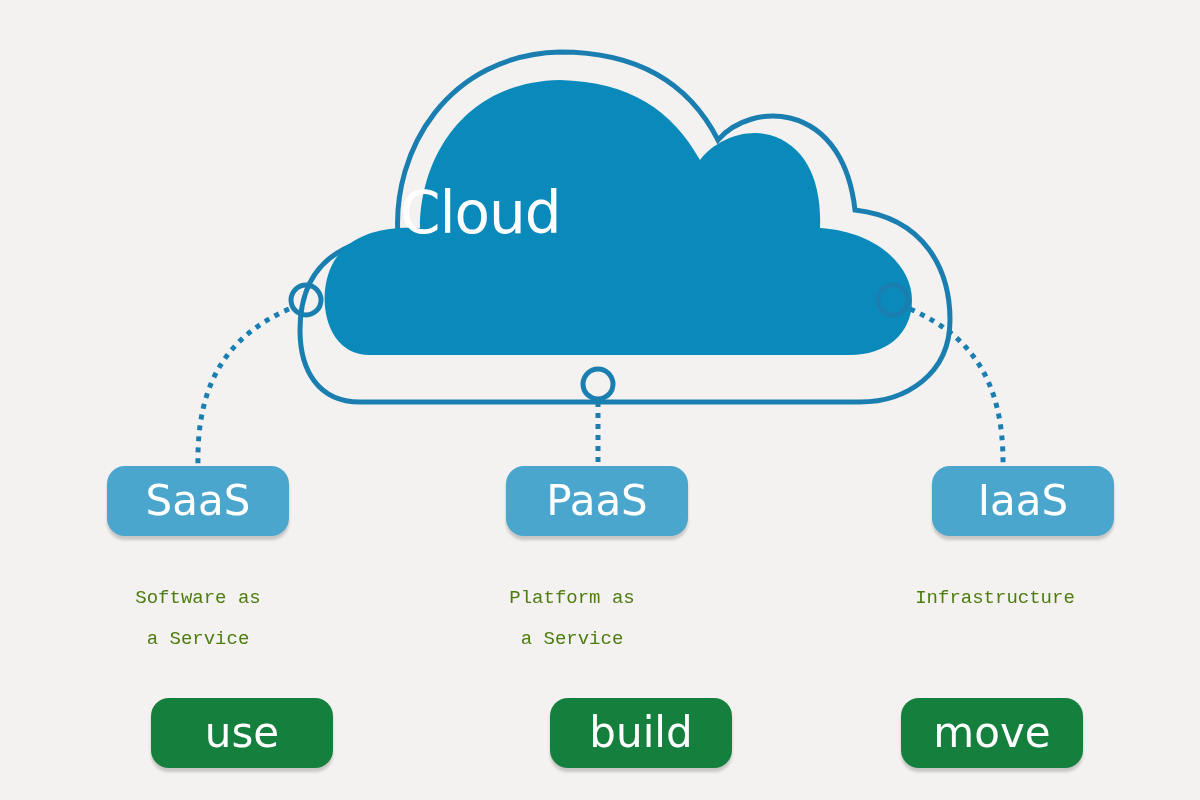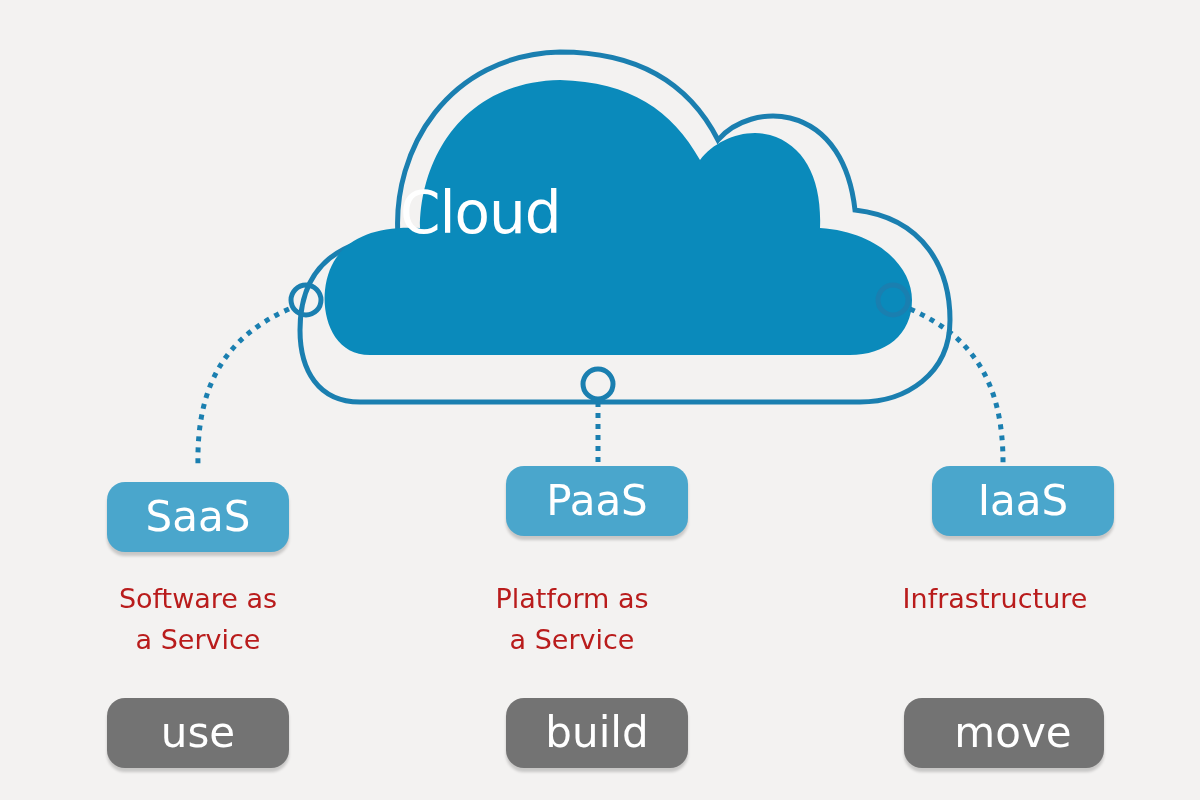--- a/index.html
+++ b/index.html
@@ -14,24 +14,24 @@
     position: absolute; left: 400px; top: 175px; width: 400px;
     text-align: left; color: #ffffff; font-size: 58px; line-height: 76px;
     letter-spacing: -1px;
   }
   .pill {
     position: absolute; width: 182px; height: 70px; border-radius: 18px;
     color: #ffffff; font-size: 42px; text-align: center; line-height: 70px;
     box-shadow: 0 4px 3px rgba(0,0,0,0.18);
   }
   .pill.light { background: #4aa6cc; top: 466px; }
-  .pill.dark { background: #737373; top: 698px; }
+  .pill.dark { background: #15803d; top: 698px; margin-left: 44px; }
   .desc {
     position: absolute; width: 240px; top: 578px; text-align: center;
-    color: #b91c1c; font-size: 27px; line-height: 41px;
+    color: #4d7c0f; font-size: 19px; line-height: 41px; font-family: Liberation Mono, monospace;
   }
 </style>
 </head>
 <body>
 
 <svg id="diagram" width="1200" height="800" viewBox="0 0 1200 800">
 
   <path d="M 360 402
            C 318 402, 300 370, 300 330
            C 300 270, 335 240, 398 236
@@ -58,31 +58,31 @@
 
   <path d="M 289 309 C 230 335, 196 380, 198 466" fill="none" stroke="#1a7fb0" stroke-width="5" stroke-dasharray="5 6"></path>
   <path d="M 598 402 L 598 466" fill="none" stroke="#1a7fb0" stroke-width="5" stroke-dasharray="5 6"></path>
   <path d="M 910 309 C 970 335, 1004 380, 1003 466" fill="none" stroke="#1a7fb0" stroke-width="5" stroke-dasharray="5 6"></path>
 </svg>
 
 <div class="cloud-title">
   <div>Cloud</div>
 </div>
 
-<div class="pill light" style="left:107px;margin-top:16px;">SaaS</div>
+<div class="pill light" style="left:107px;">SaaS</div>
 <div class="desc" style="left:78px;">
   <div>Software as</div>
   <div>a Service</div>
 </div>
 <div class="pill dark" style="left:107px;">use</div>
 
 <div class="pill light" style="left:506px;">PaaS</div>
 <div class="desc" style="left:452px;">
   <div>Platform as</div>
   <div>a Service</div>
 </div>
 <div class="pill dark" style="left:506px;">build</div>
 
 <div class="pill light" style="left:904px;margin-left:28px;">IaaS</div>
 <div class="desc" style="left:875px;">
   <div>Infrastructure</div>
 </div>
-<div class="pill dark" style="left:904px;padding-left:18px;">move</div>
+<div class="pill dark" style="left:857px;">move</div>
 
 </body></html>

